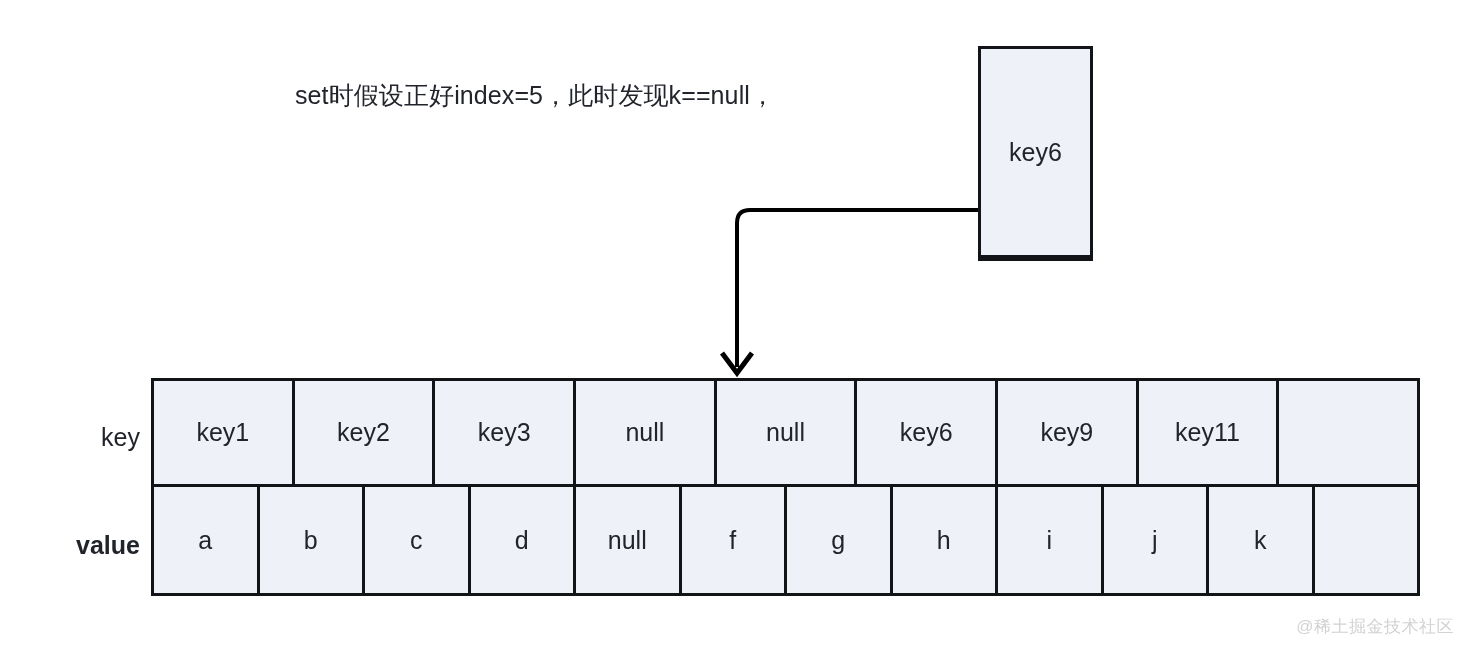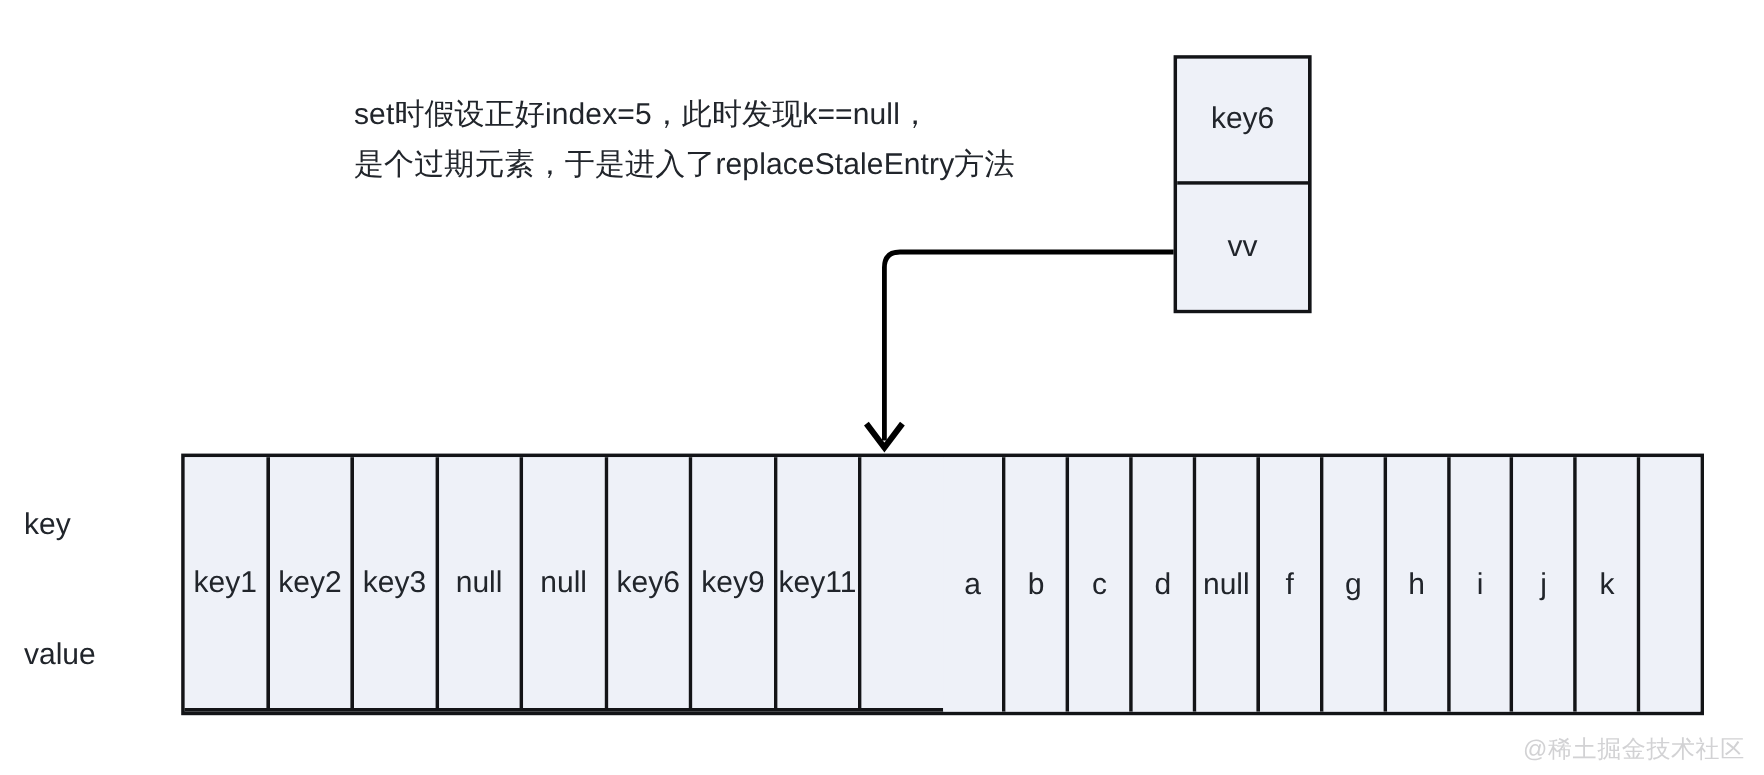--- a/index.html
+++ b/index.html
@@ -64,39 +64,39 @@
     width: 300px;
     height: 210px;
     pointer-events: none;
   }
 
   
   .row-label {
     position: absolute;
     left: 20px;
     width: 120px;
-    text-align: left;
+    text-align: right;
     font-size: 25px;
     color: #21252b;
   }
   .row-label-key   { top: 423px; }
-  .row-label-value { top: 531px; }
+  .row-label-value { top: 531px; font-weight: bold; }
 
   
   .array-table {
     position: absolute;
     left: 151px;
     top: 378px;
     width: 1269px;
     height: 218px;
     border: 3px solid #131417;
     box-sizing: border-box;
     background: #eef1f8;
     display: flex;
-    flex-direction: row;
+    flex-direction: column;
   }
   .array-row {
     flex: 1 1 50%;
     display: flex;
     box-sizing: border-box;
   }
   .array-row.row-key {
     border-bottom: 3px solid #131417;
   }
   .array-cell {
@@ -114,38 +114,36 @@
   }
   .array-cell:last-child {
     border-right: none;
   }
 
   
   .watermark {
     position: absolute;
     right: 16px;
     bottom: 8px;
-    font-size: 20px;
+    font-size: 17px;
     color: #d2d2d4;
     letter-spacing: 0.5px;
   }
 </style>
 </head>
 <body>
 
 <div id="canvas">
 
   <div class="annotation">
     <span class="ann-line">set时假设正好index=5，此时发现k==null，</span>
-    <span class="ann-line">是个过期元素，于是进入了replaceStaleEntry方法</span>
   </div>
 
   <div class="entry-box">
     <div class="entry-cell entry-cell-top">key6</div>
-    <div class="entry-cell">vv</div>
   </div>
 
   <svg class="connector" viewBox="0 0 300 210" width="300" height="210" xmlns="http://www.w3.org/2000/svg">
     <path d="M 278 25 L 50 25 Q 37 25 37 38 L 37 182" fill="none" stroke="#000000" stroke-width="4" stroke-linecap="butt" stroke-linejoin="round"></path>
     <path d="M 22 168 L 37 188 L 52 168" fill="none" stroke="#000000" stroke-width="5" stroke-linecap="butt" stroke-linejoin="miter"></path>
   </svg>
 
   <div class="row-label row-label-key">key</div>
   <div class="row-label row-label-value">value</div>
 

